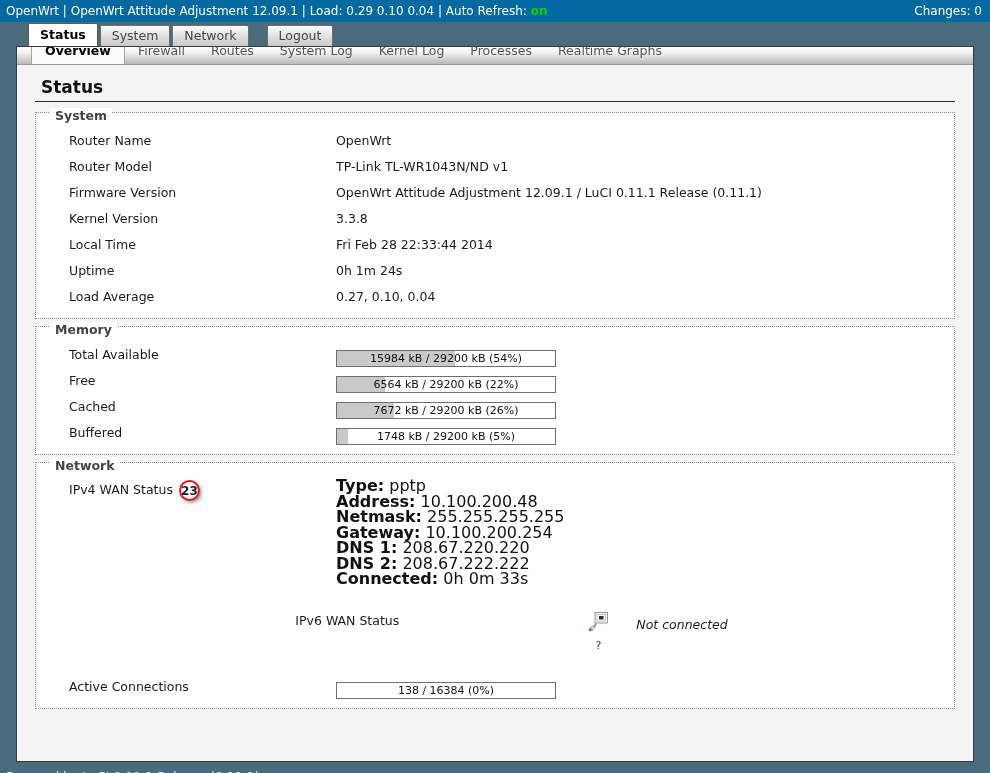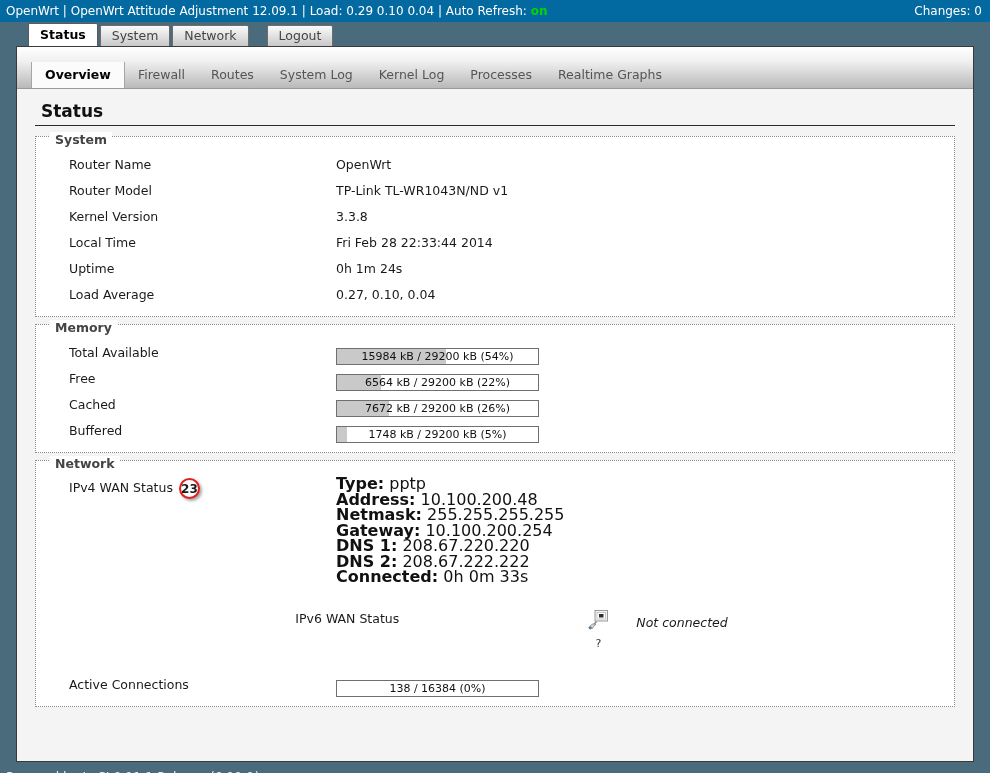--- a/index.html
+++ b/index.html
@@ -61,21 +61,21 @@
     position: relative;
     margin: 0 16px 0 16px;
     background: #f4f4f4;
     border: 1px solid #3a3a3a;
     height: 716px;
     overflow: hidden;
   }
 
   
   #subtabs {
-    height: 42px;
+    height: 18px;
     background: linear-gradient(to bottom, #ffffff 0%, #f0f0f0 35%, #b9b9b9 100%);
     border-bottom: 1px solid #9a9a9a;
     display: flex;
     align-items: flex-end;
     padding-left: 14px;
   }
   .stab {
     height: 26px;
     line-height: 25px;
     padding: 0 13px;
@@ -162,21 +162,21 @@
     font-size: 12px;
     font-weight: bold;
     line-height: 1;
     vertical-align: middle;
     box-shadow: 2px 2px 3px rgba(0,0,0,0.35);
   }
 
   
   .bar {
     position: relative;
-    width: 203px;
+    width: 220px;
     height: 17px;
     border: 1px solid #6f6f6f;
     background: #ffffff;
     overflow: hidden;
     margin-top: 3px;
   }
   .bar .fill {
     position: absolute;
     left: 0; top: 0; bottom: 0;
     background: #c9c9c9;
@@ -280,20 +280,24 @@
       <span class="legend">System</span>
       <div class="rows">
 
         <div class="row">
           <div class="lbl">Router Name</div>
           <div class="val">OpenWrt</div>
         </div>
         <div class="row">
           <div class="lbl">Router Model</div>
           <div class="val">TP-Link TL-WR1043N/ND v1</div>
+        </div>
+        <div class="row">
+          <div class="lbl">Firmware Version</div>
+          <div class="val">OpenWrt Attitude Adjustment 12.09.1 / LuCI 0.11.1 Release (0.11.1)</div>
         </div>
         <div class="row">
           <div class="lbl">Kernel Version</div>
           <div class="val">3.3.8</div>
         </div>
         <div class="row">
           <div class="lbl">Local Time</div>
           <div class="val">Fri Feb 28 22:33:44 2014</div>
         </div>
         <div class="row">

